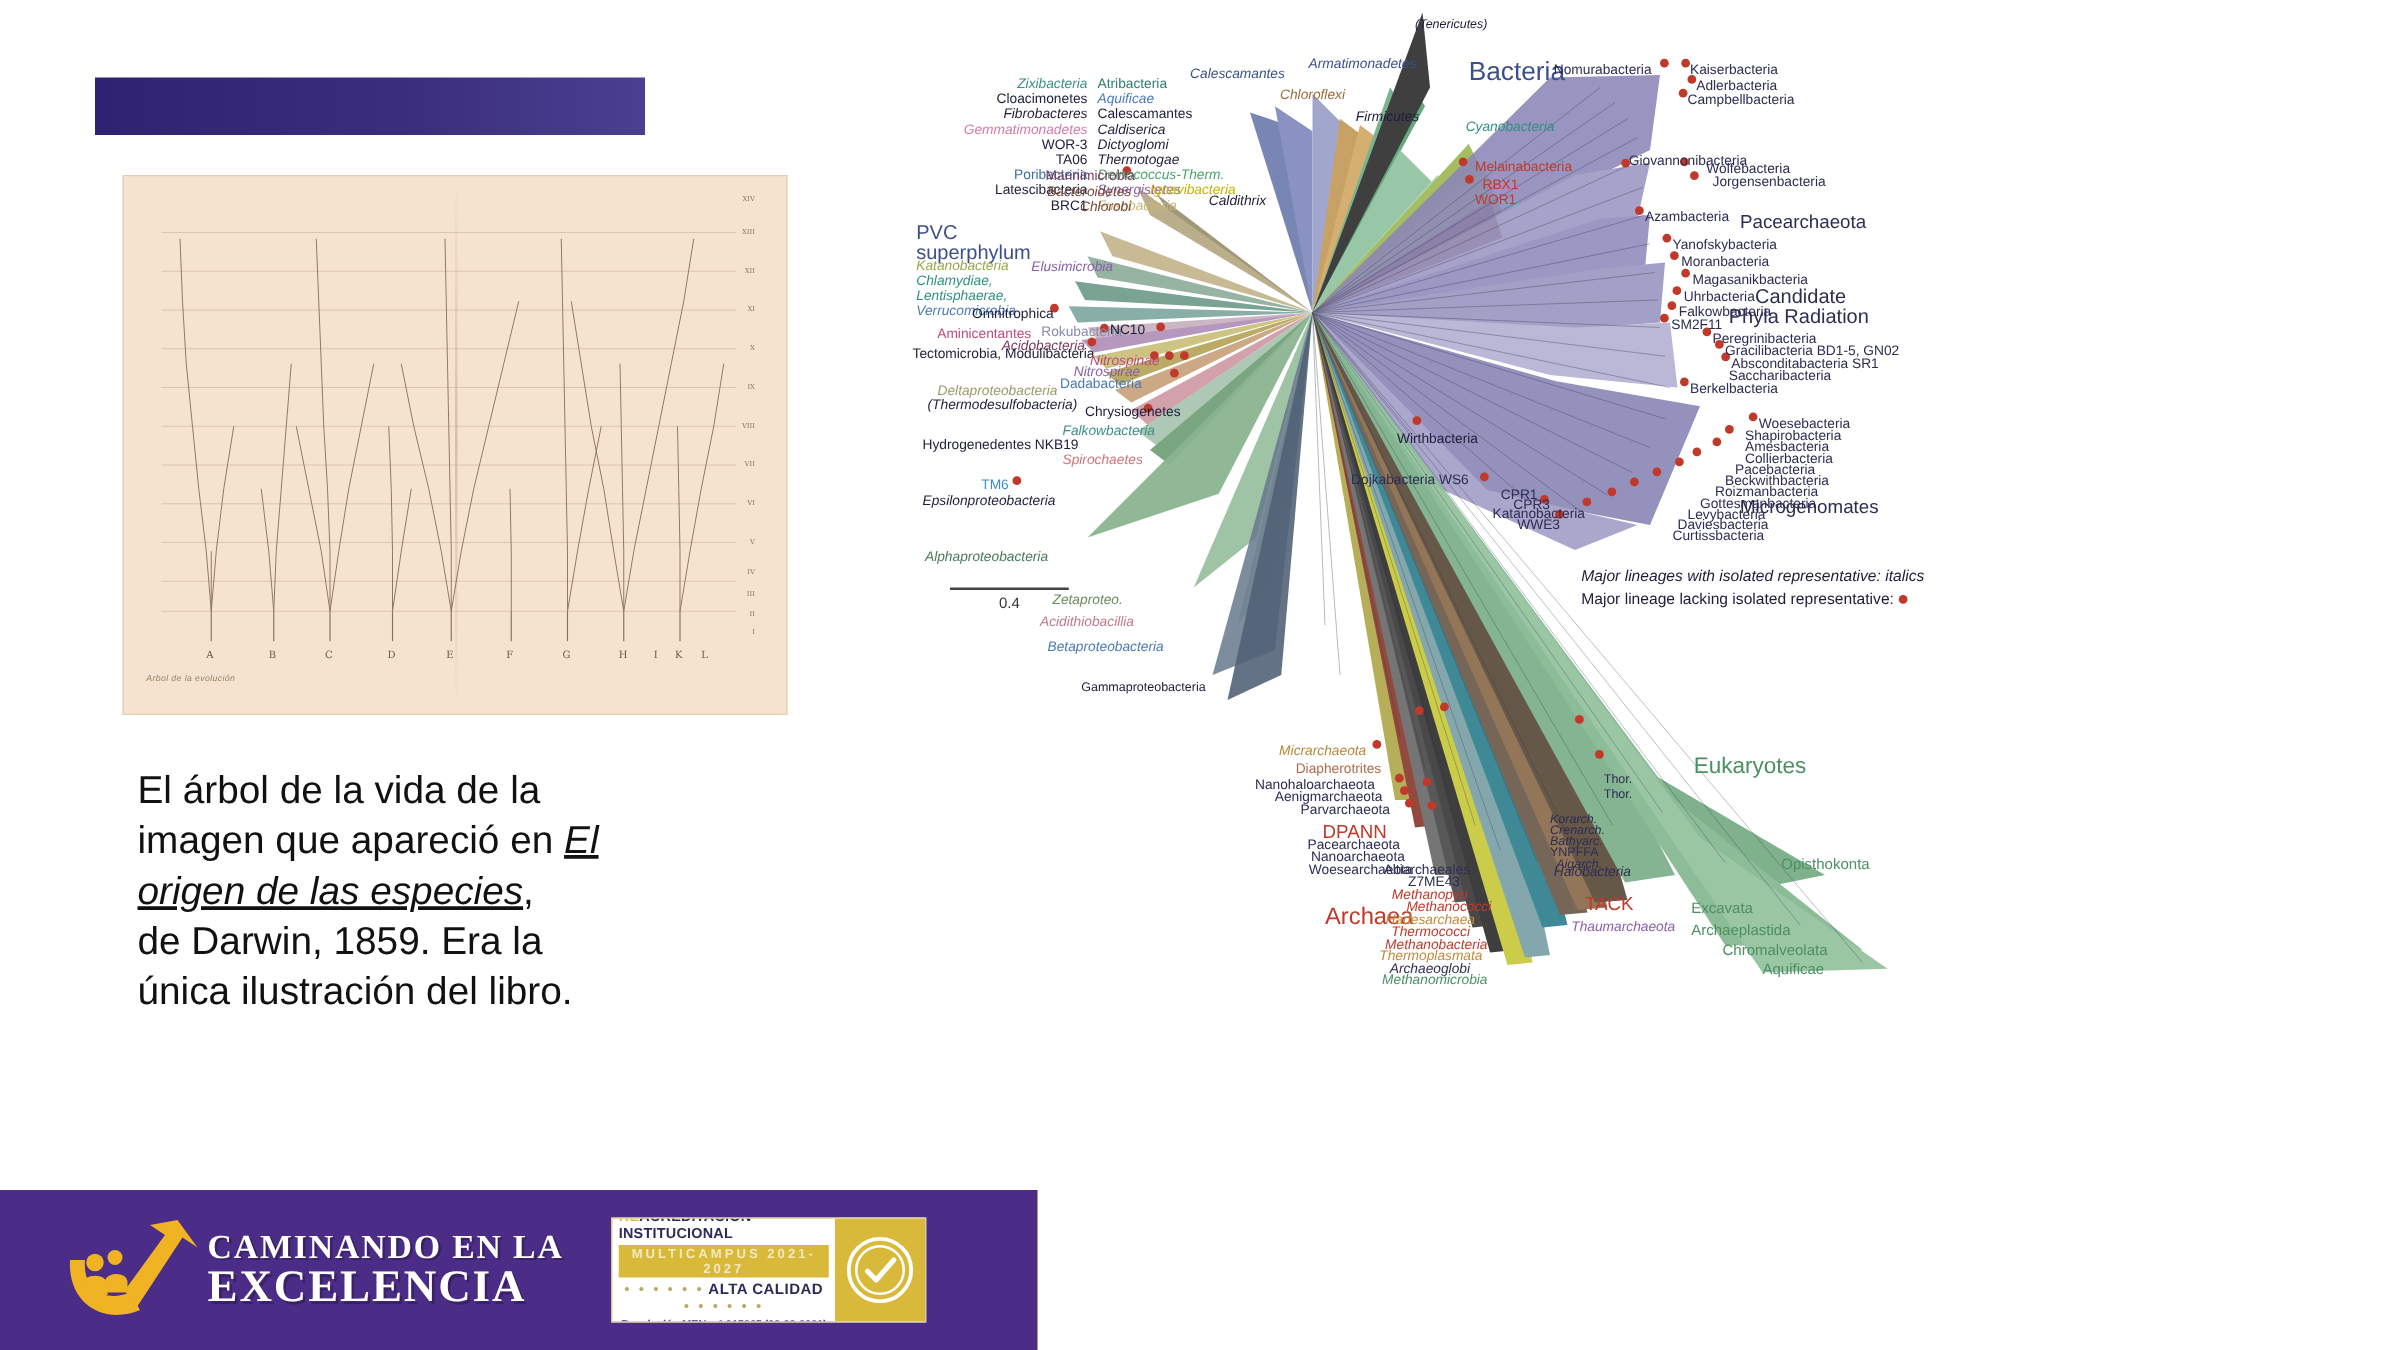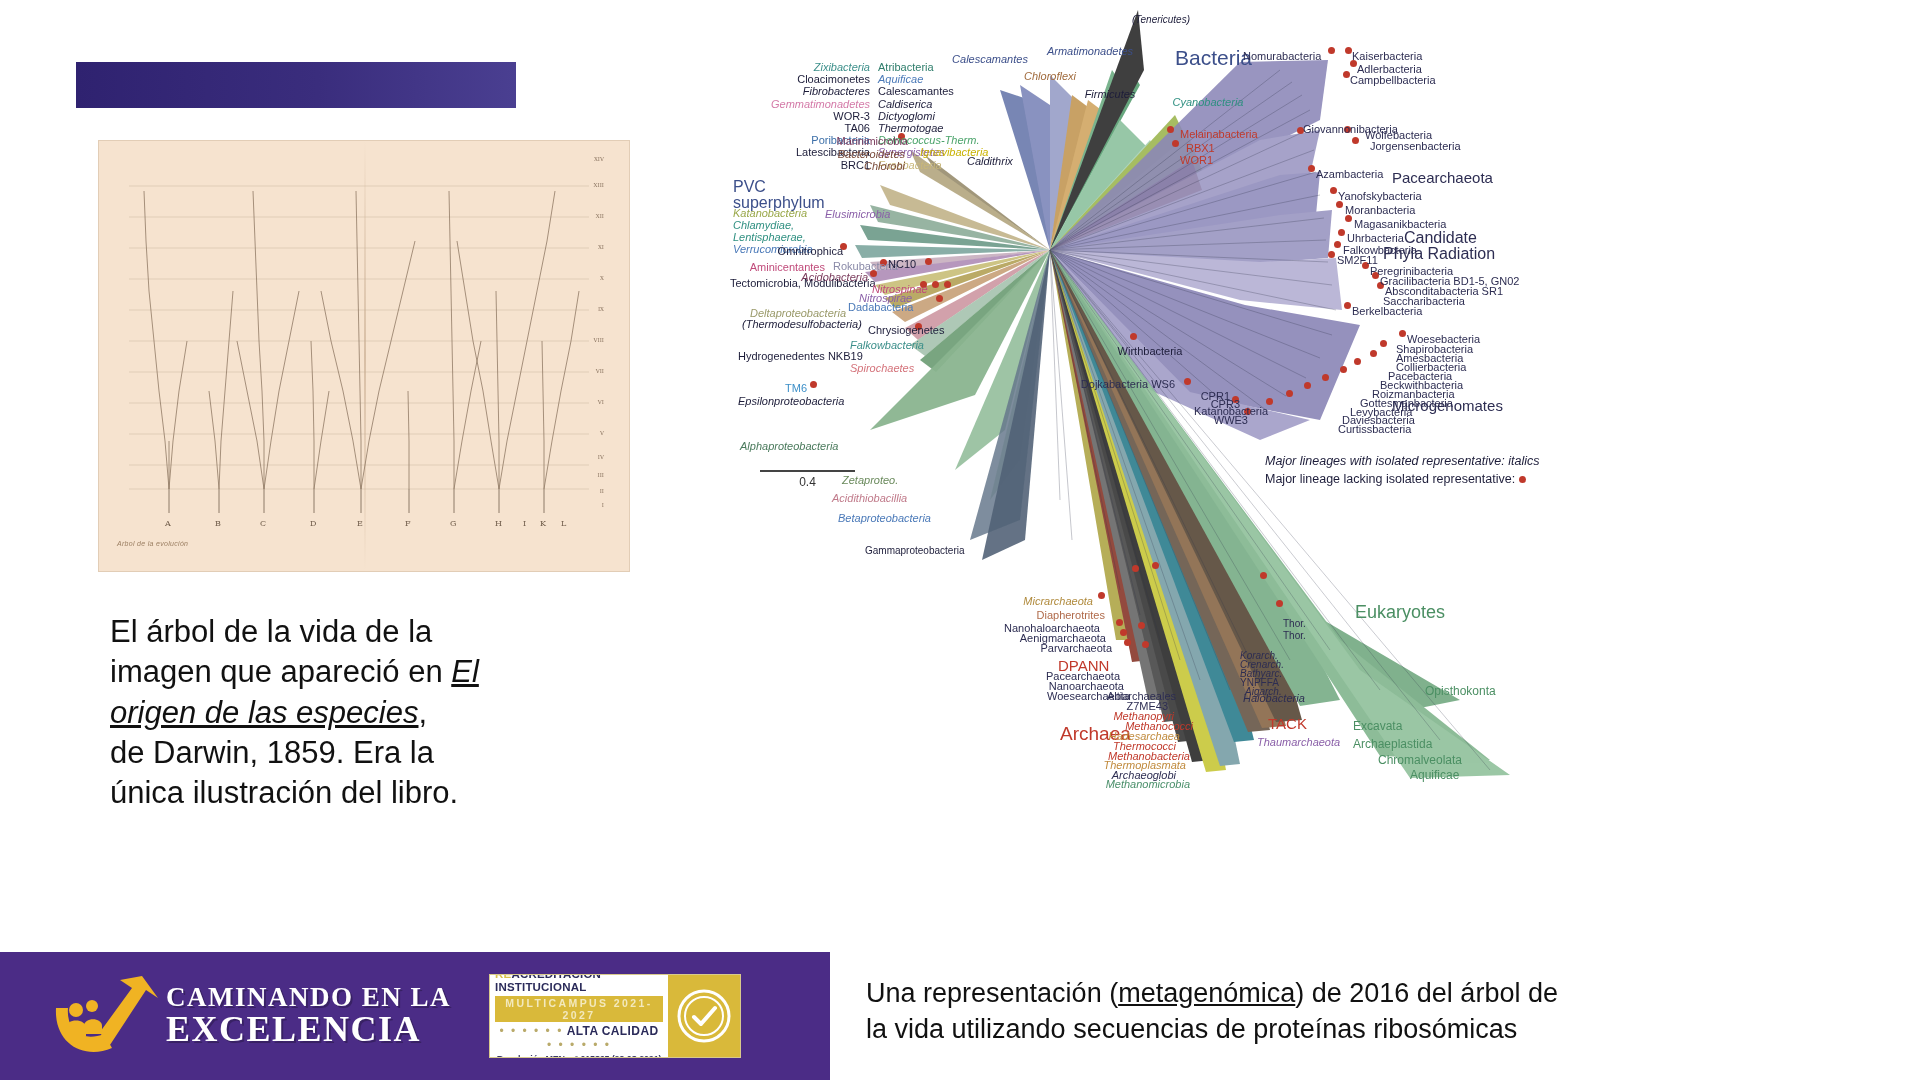--- a/index.html
+++ b/index.html
@@ -230,24 +230,20 @@
       <div class="badge-seal">
         <svg width="56" height="56" viewBox="0 0 56 56">
           <circle cx="28" cy="28" r="25" fill="none" stroke="#fff" stroke-width="3"></circle>
           <circle cx="28" cy="28" r="19" fill="none" stroke="#fff" stroke-width="2"></circle>
           <path d="M18 29 L25 36 L39 20" fill="none" stroke="#fff" stroke-width="4" stroke-linecap="round" stroke-linejoin="round"></path>
         </svg>
       </div>
     </div>
   </div>
 
-  <div class="right-caption">
-    <span>Una representación (</span><span class="u">metagenómica</span><span>) de 2016 del árbol de</span><br>
-    <span>la vida utilizando secuencias de proteínas ribosómicas</span>
-  </div>
 
   <div class="tree">
     <svg viewBox="0 0 1200 960">
       <defs>
         <g id="none"></g>
       </defs>
 
       <g opacity="0.92">
         <path d="M330 250 L205 155 L215 170 Z" fill="#9a8f70"></path>
         <path d="M330 250 L190 150 L200 172 Z" fill="#b5a882"></path>

